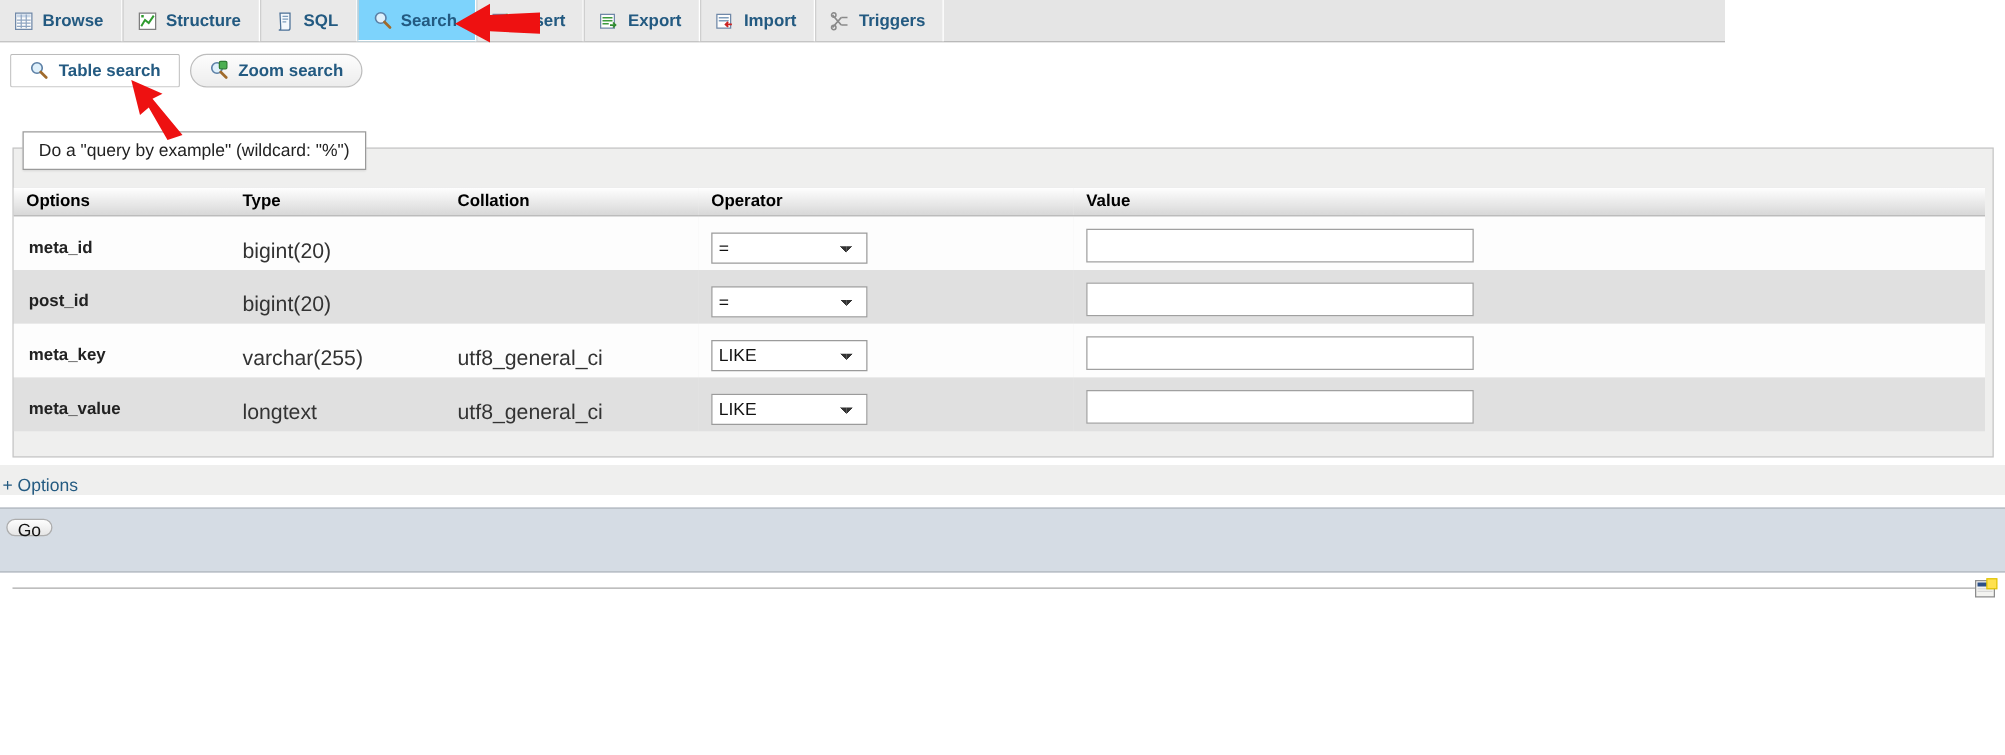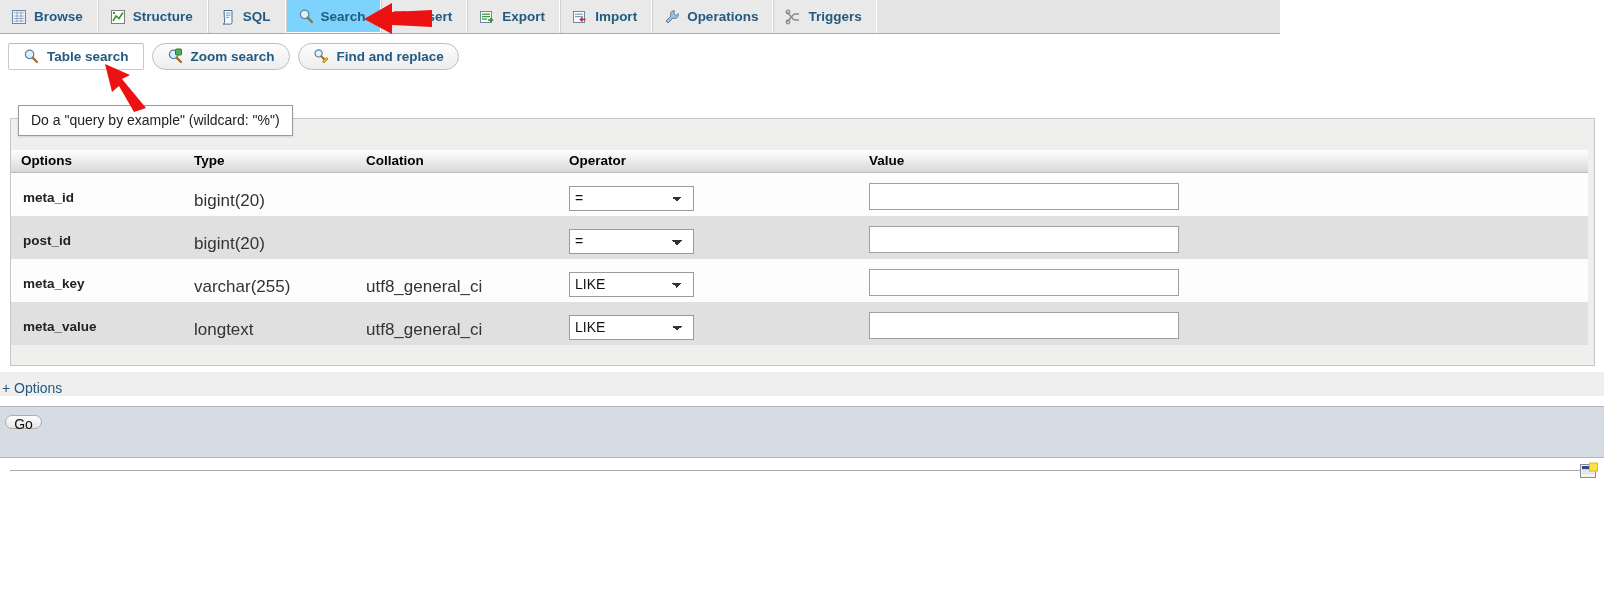--- a/index.html
+++ b/index.html
@@ -14,21 +14,21 @@
     font-size: 13px;
     color: #000;
     overflow: hidden;
     position: relative;
   }
 
   
   #topnav {
     position: absolute;
     left: 0; top: 0;
-    width: 1280px;
+    width: 1380px;
     height: 34px;
     background: #e5e5e5;
     border-bottom: 1px solid #aaa;
     box-sizing: border-box;
     display: flex;
     align-items: flex-end;
   }
   .tab {
     display: flex;
     align-items: center;
@@ -353,26 +353,20 @@
       <span class="ico"><svg width="16" height="16" viewBox="0 0 16 16">
           <rect x="1.5" y="2.5" width="11" height="11" fill="#fdfdfd" stroke="#6f88a8"></rect>
           <line x1="3" y1="5.2" x2="11" y2="5.2" stroke="#7d9cbb" stroke-width="1.2"></line>
           <line x1="3" y1="7.6" x2="11" y2="7.6" stroke="#7d9cbb" stroke-width="1.2"></line>
           <path d="M13.5 10.5 l-5 0 M10.5 8.5 l-2 2 l2 2" stroke="#cc2222" stroke-width="1.5" fill="none"></path>
         </svg></span>
       <span class="tlabel">Import</span>
     </div>
     <div class="tab">
       <span class="ico"><svg width="16" height="16" viewBox="0 0 16 16">
-          <path d="M10.2 1.6 a3.6 3.6 0 0 0 -3.2 5.4 L2 12 l2 2 l5-5 a3.6 3.6 0 0 0 5.1-4.4 l-2.2 2.2 l-1.8-1.8 Z" fill="#9cc2e0" stroke="#5b7fa5"></path>
-        </svg></span>
-      <span class="tlabel">Operations</span>
-    </div>
-    <div class="tab">
-      <span class="ico"><svg width="16" height="16" viewBox="0 0 16 16">
           <path d="M2 13 L9 5 M2 3 L9 11" stroke="#8a8a8a" stroke-width="1.4" fill="none"></path>
           <circle cx="3" cy="3" r="1.8" fill="none" stroke="#8a8a8a" stroke-width="1.2"></circle>
           <circle cx="3" cy="13" r="1.8" fill="none" stroke="#8a8a8a" stroke-width="1.2"></circle>
           <path d="M9 5 h5 M9 11 h5" stroke="#8a8a8a" stroke-width="1.3"></path>
         </svg></span>
       <span class="tlabel">Triggers</span>
     </div>
   </div>
 
 <div id="subnav">
@@ -383,28 +377,20 @@
         </svg></span>
       <span class="stlabel">Table search</span>
     </div>
     <div class="subtab">
       <span class="ico"><svg width="16" height="16" viewBox="0 0 16 16">
           <circle cx="6.6" cy="6.4" r="4.2" fill="#dff0fb" stroke="#5b7fa5" stroke-width="1.3"></circle>
           <line x1="9.6" y1="9.6" x2="14" y2="14" stroke="#a06b2c" stroke-width="2.2" stroke-linecap="round"></line>
           <rect x="8.5" y="1" width="6" height="6" rx="1" fill="#4caf50" stroke="#2e7d32"></rect>
         </svg></span>
       <span class="stlabel">Zoom search</span>
-    </div>
-    <div class="subtab">
-      <span class="ico"><svg width="16" height="16" viewBox="0 0 16 16">
-          <circle cx="5.6" cy="5.4" r="3.6" fill="#e3f1fb" stroke="#5b7fa5" stroke-width="1.2"></circle>
-          <line x1="8.2" y1="8.2" x2="12" y2="12" stroke="#a06b2c" stroke-width="2" stroke-linecap="round"></line>
-          <path d="M9.5 13.5 l4-4 l1.5 1.5 l-4 4 Z" fill="#f0c419" stroke="#b08a0d"></path>
-        </svg></span>
-      <span class="stlabel">Find and replace</span>
     </div>
   </div>
 
 <div id="tooltip">
   <span>Do a "query by example" (wildcard: "%")</span>
 </div>
 
 <div id="panel"></div>
 
 <table class="crit">

